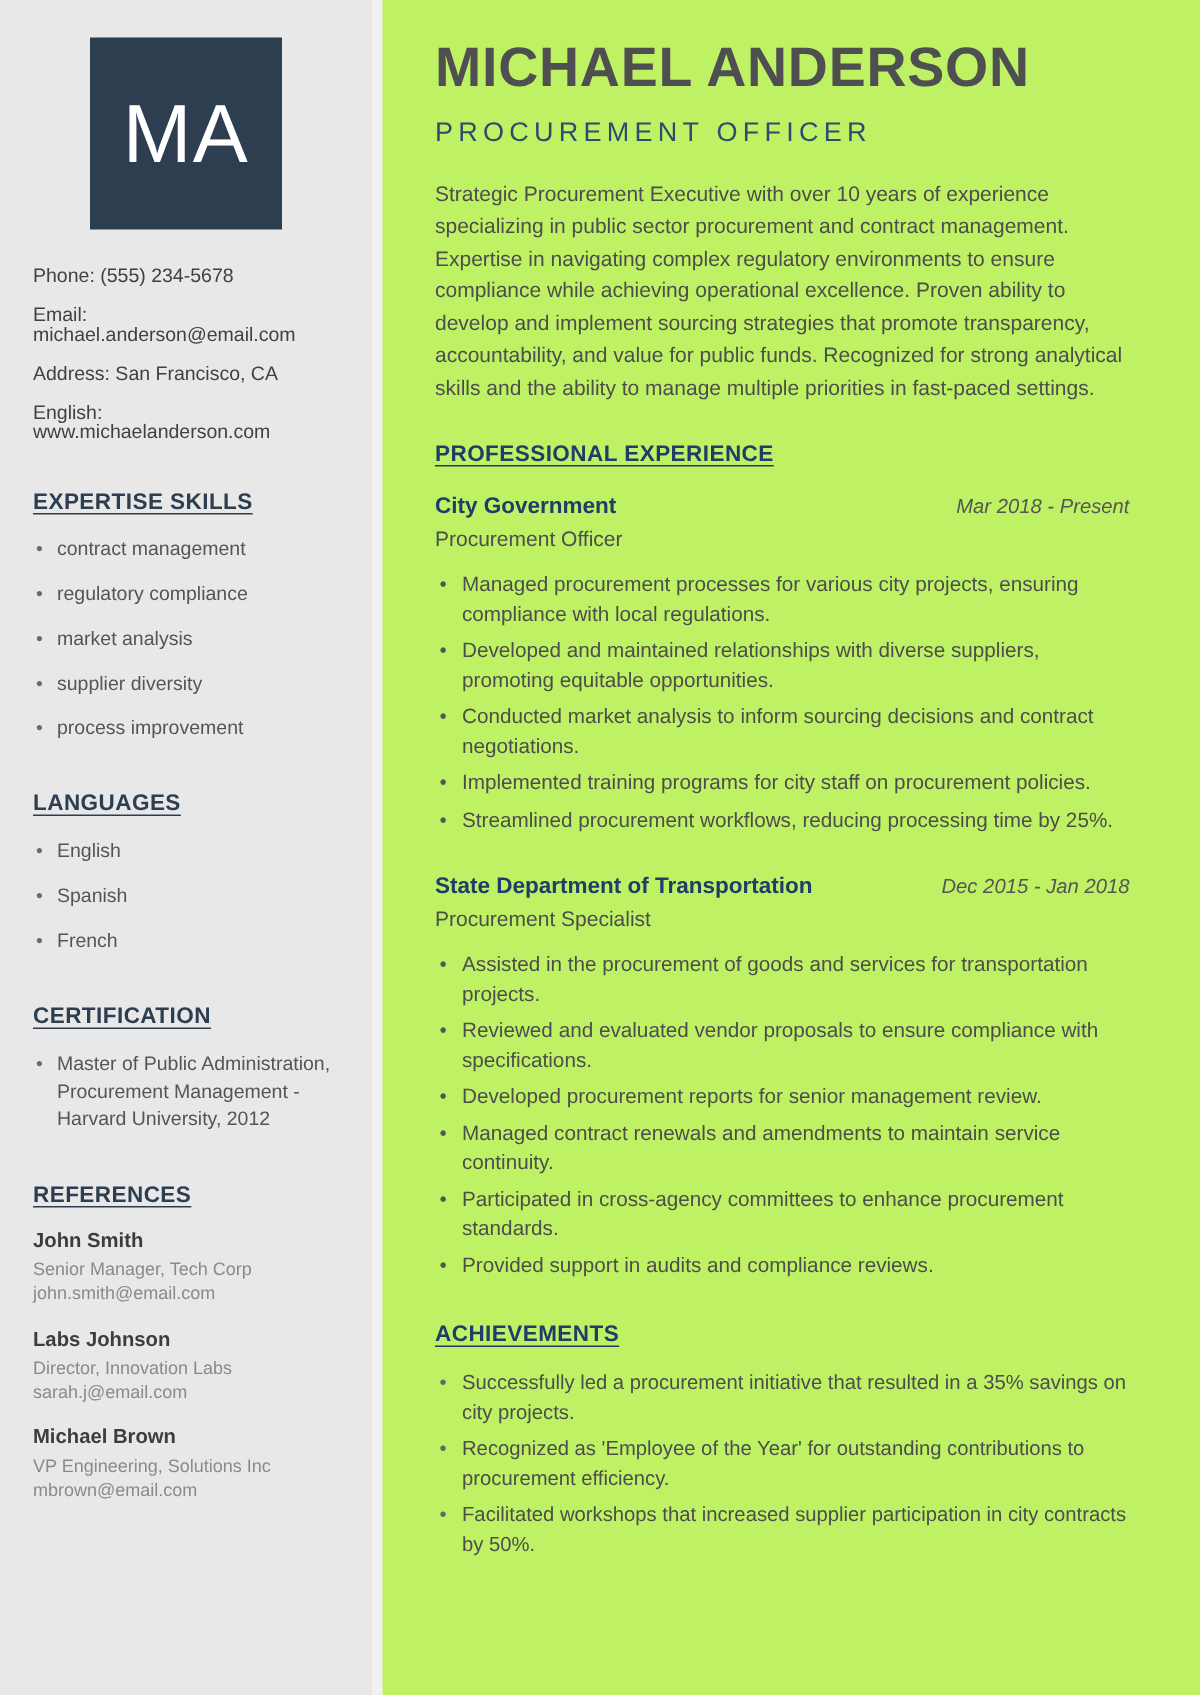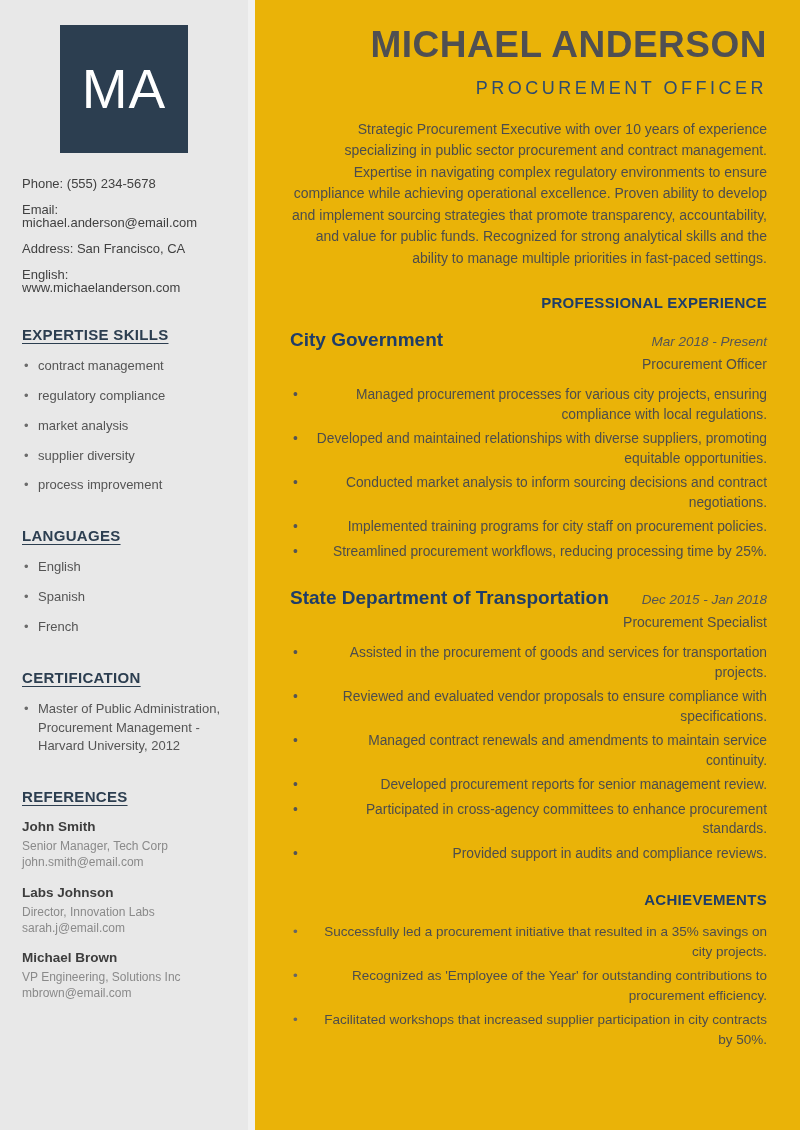--- a/index.html
+++ b/index.html
@@ -44,44 +44,45 @@
     padding-left: 16px; position: relative;
   }
   .side-list li::before {
     content: "•"; position: absolute; left: 2px; top: 0; color: #6b6b6b;
   }
   .ref-entry { margin-bottom: 14px; }
   .ref-name { font-size: 13.5px; font-weight: bold; color: #3d3d3d; margin-bottom: 4px; }
   .ref-role, .ref-email { font-size: 12px; color: #8a8a8a; line-height: 1.35; }
 
   
-  .main { flex: 1; padding: 26px 33px 20px 35px; background: #eab308; text-align: right; }
+  .main { flex: 1; padding: 26px 47px 20px 35px; background: #bef264; }
   .name {
     font-size: 37px; font-weight: bold; color: #4f4f52;
     letter-spacing: 0.5px; line-height: 1.05;
   }
   .job-title-top {
     margin-top: 13px;
     font-size: 18px; color: #2f4b6e; letter-spacing: 3.5px; font-weight: 400;
   }
   .summary {
     margin-top: 20px;
     font-size: 14px; color: #4d4d4d; line-height: 21.5px;
   }
   .main-heading {
     display: inline-block;
     font-size: 15px; font-weight: bold; color: #1f3d68;
     letter-spacing: 0.3px;
+    text-decoration: underline;
     text-underline-offset: 3px;
   }
   .section-experience { margin-top: 25px; }
   .job { margin-top: 17px; }
   .job + .job { margin-top: 26px; }
   .job-header { display: flex; justify-content: space-between; align-items: baseline; }
-  .job-company { font-size: 19px; font-weight: bold; color: #1f3d68; }
+  .job-company { font-size: 15px; font-weight: bold; color: #1f3d68; }
   .job-dates { font-size: 13.5px; font-style: italic; color: #555; white-space: nowrap; }
   .job-role { margin-top: 5px; font-size: 14px; color: #4d4d4d; }
   .bullet-list { list-style: none; margin-top: 13px; }
   .bullet-list li {
     font-size: 13.8px; color: #4d4d4d; line-height: 19.5px;
     margin-bottom: 5px; padding-left: 18px; position: relative;
   }
   .bullet-list li::before {
     content: "•"; position: absolute; left: 3px; top: 0; color: #555;
   }
@@ -178,22 +179,22 @@
 
       <div class="job">
         <div class="job-header">
           <span class="job-company">State Department of Transportation</span>
           <span class="job-dates">Dec 2015 - Jan 2018</span>
         </div>
         <div class="job-role">Procurement Specialist</div>
         <ul class="bullet-list">
           <li>Assisted in the procurement of goods and services for transportation projects.</li>
           <li>Reviewed and evaluated vendor proposals to ensure compliance with specifications.</li>
+          <li>Developed procurement reports for senior management review.</li>
           <li>Managed contract renewals and amendments to maintain service continuity.</li>
-          <li>Developed procurement reports for senior management review.</li>
           <li>Participated in cross-agency committees to enhance procurement standards.</li>
           <li>Provided support in audits and compliance reviews.</li>
         </ul>
       </div>
     </section>
 
     <section class="section-achievements">
       <span class="main-heading">ACHIEVEMENTS</span>
       <ul class="bullet-list">
         <li>Successfully led a procurement initiative that resulted in a 35% savings on city projects.</li>

